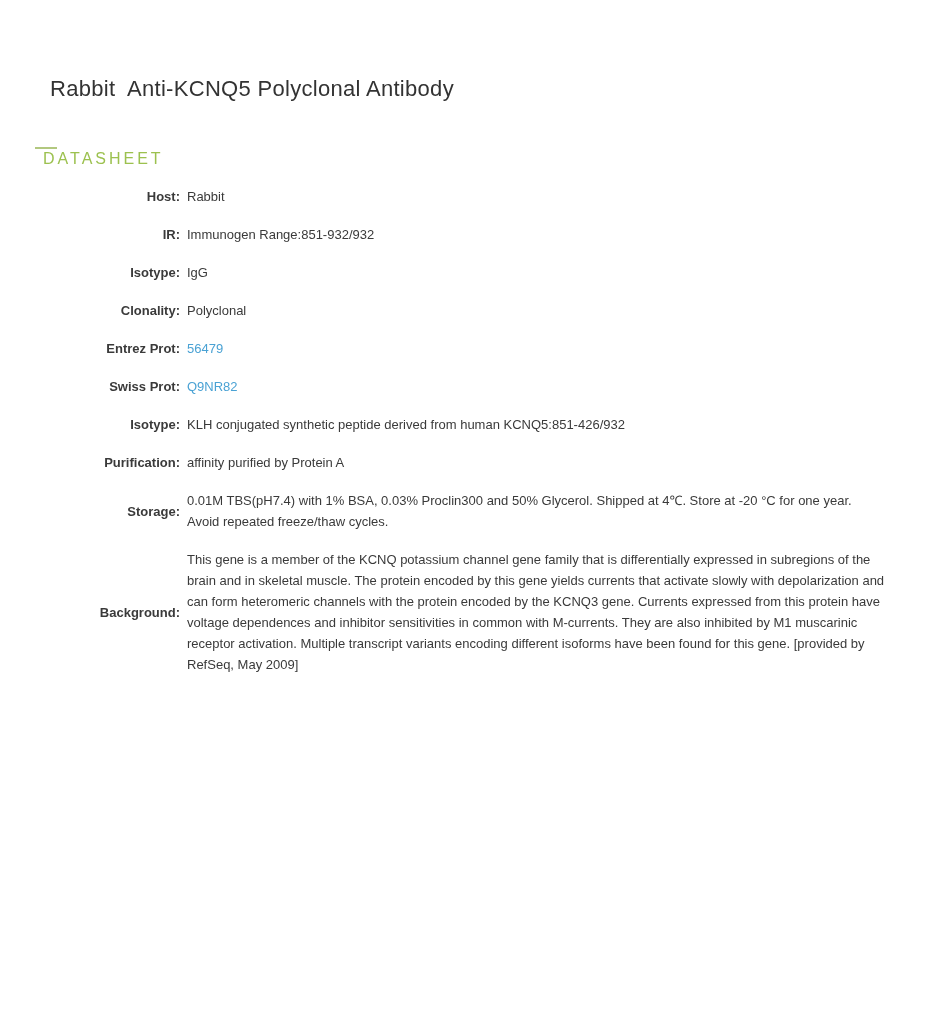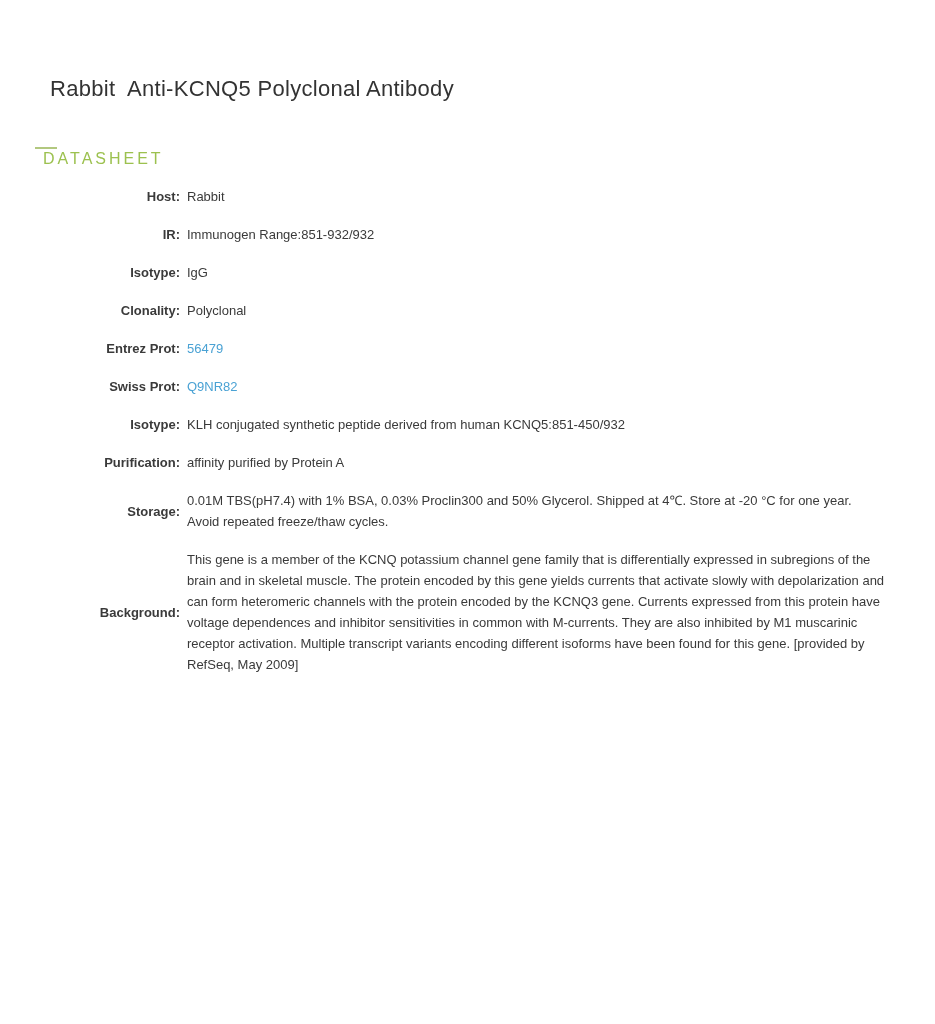--- a/index.html
+++ b/index.html
@@ -112,21 +112,21 @@
         <div class="row">
     <span class="row-label">Entrez Prot:</span>
     <span class="row-value link">56479</span>
   </div>
         <div class="row">
     <span class="row-label">Swiss Prot:</span>
     <span class="row-value link">Q9NR82</span>
   </div>
         <div class="row">
     <span class="row-label">Isotype:</span>
-    <span class="row-value">KLH conjugated synthetic peptide derived from human KCNQ5:851-450/932</span>
+    <span class="row-value">KLH conjugated synthetic peptide derived from human KCNQ5:851-426/932</span>
   </div>
         <div class="row">
     <span class="row-label">Purification:</span>
     <span class="row-value">affinity purified by Protein A</span>
   </div>
         <div class="row">
     <span class="row-label">Storage:</span>
     <span class="row-value">0.01M TBS(pH7.4) with 1% BSA, 0.03% Proclin300 and 50% Glycerol. Shipped at 4℃. Store at -20 °C for one year. Avoid repeated freeze/thaw cycles.</span>
   </div>
         <div class="row">

